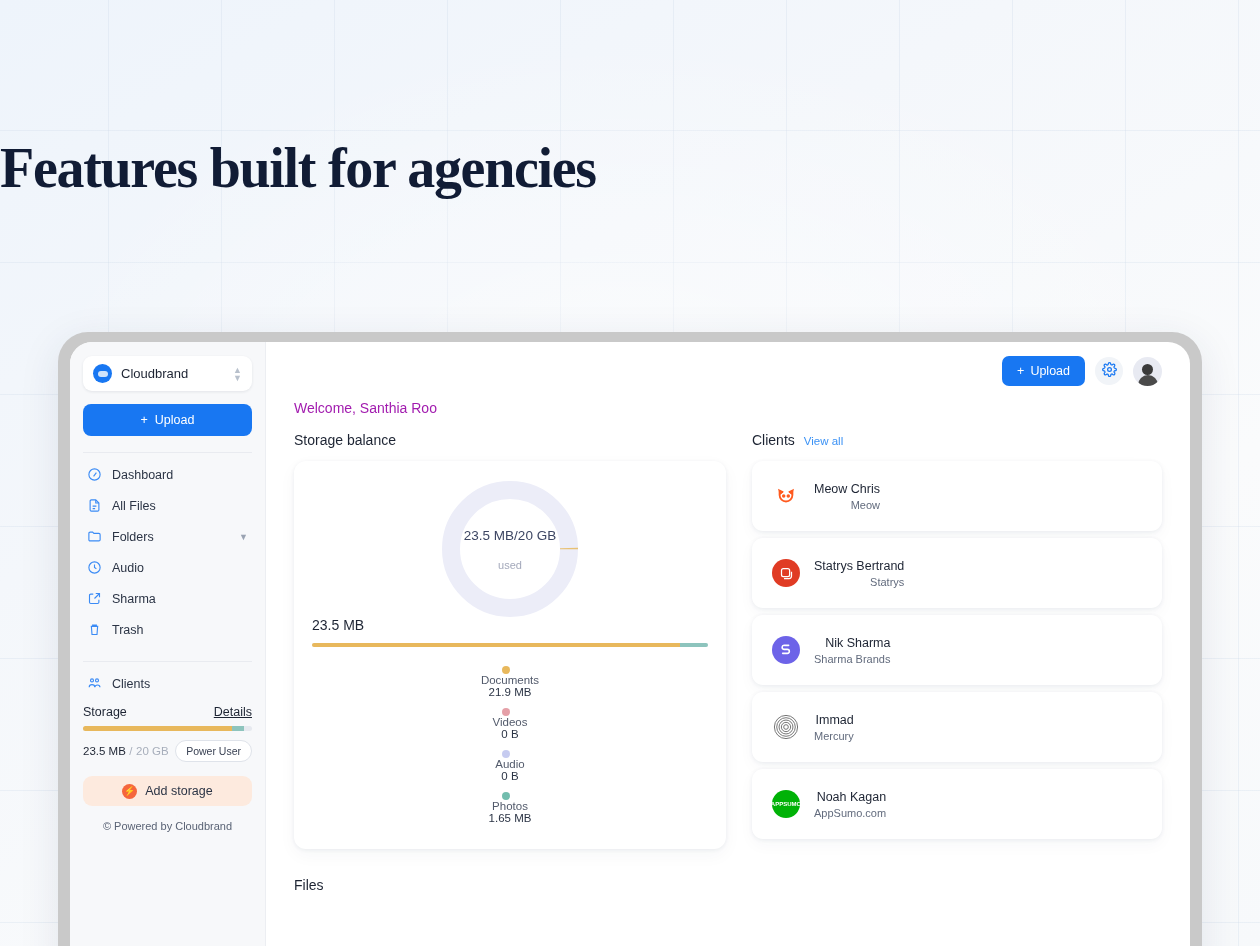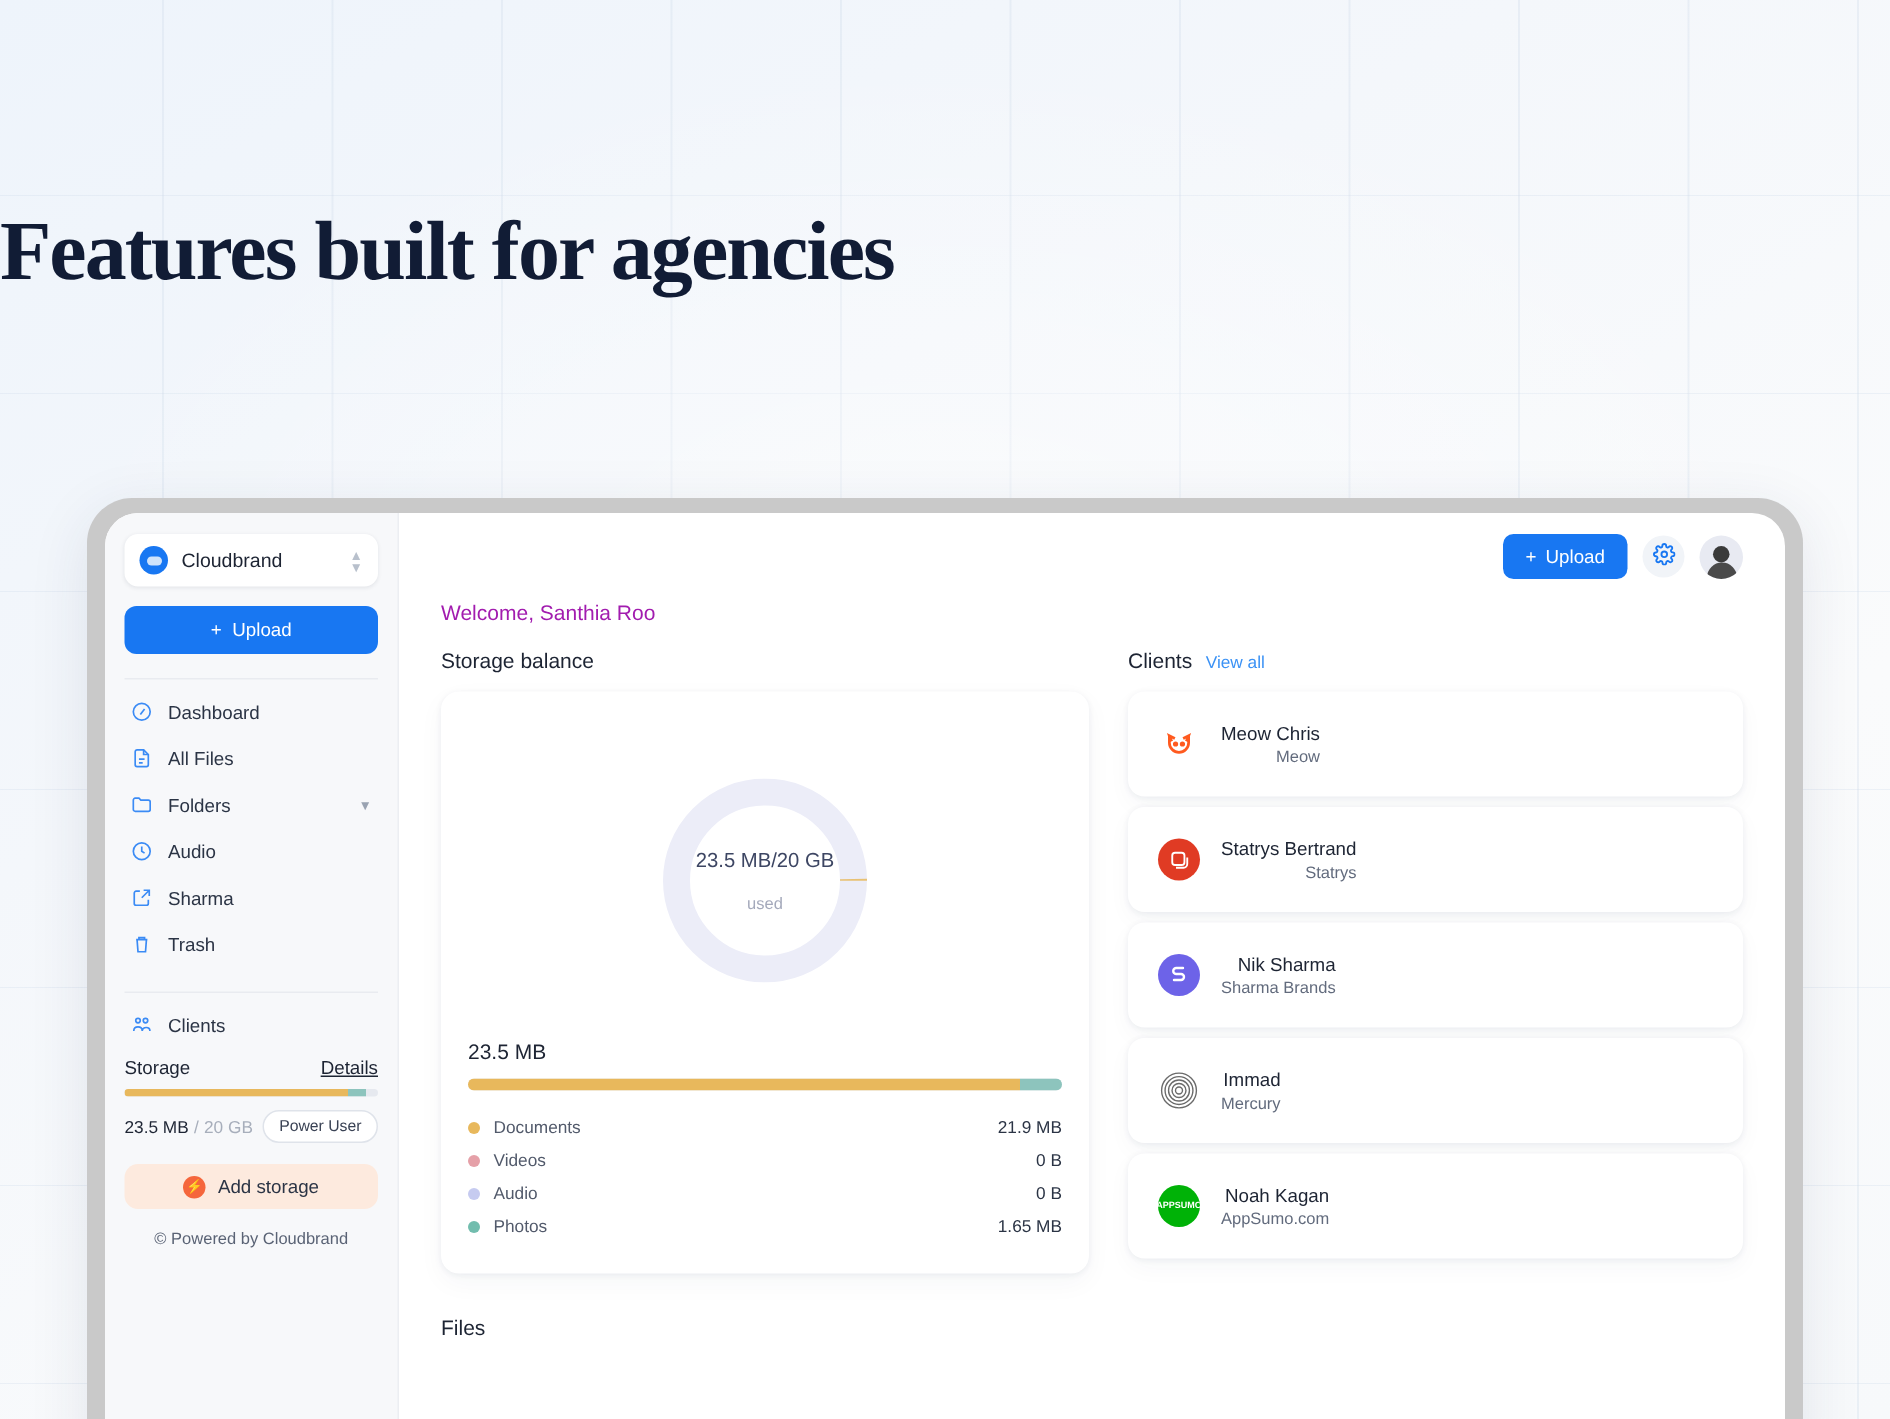--- a/index.html
+++ b/index.html
@@ -208,20 +208,21 @@
 
   .total-label { font-size: 14px; color: #1d2433; margin-bottom: 10px; }
   .big-bar {
     height: 8px; border-radius: 5px; overflow: hidden;
     display: flex; background: #eef0f4; margin-bottom: 14px;
   }
   .legend-row {
     display: flex; align-items: center;
     font-size: 11.5px; color: #525a6b;
     padding: 5px 0;
+    flex-direction: column;
   }
   .dot { width: 8px; height: 8px; border-radius: 50%; margin-right: 9px; flex: none; }
   .legend-name { flex: 1; }
   .legend-val { color: #2b3445; }
 
   
   .client-card {
     background: #fff; border-radius: 11px;
     box-shadow: 0 1px 4px rgba(30,45,80,0.07), 0 6px 16px rgba(30,45,80,0.035);
     height: 70px; margin-bottom: 7px;

